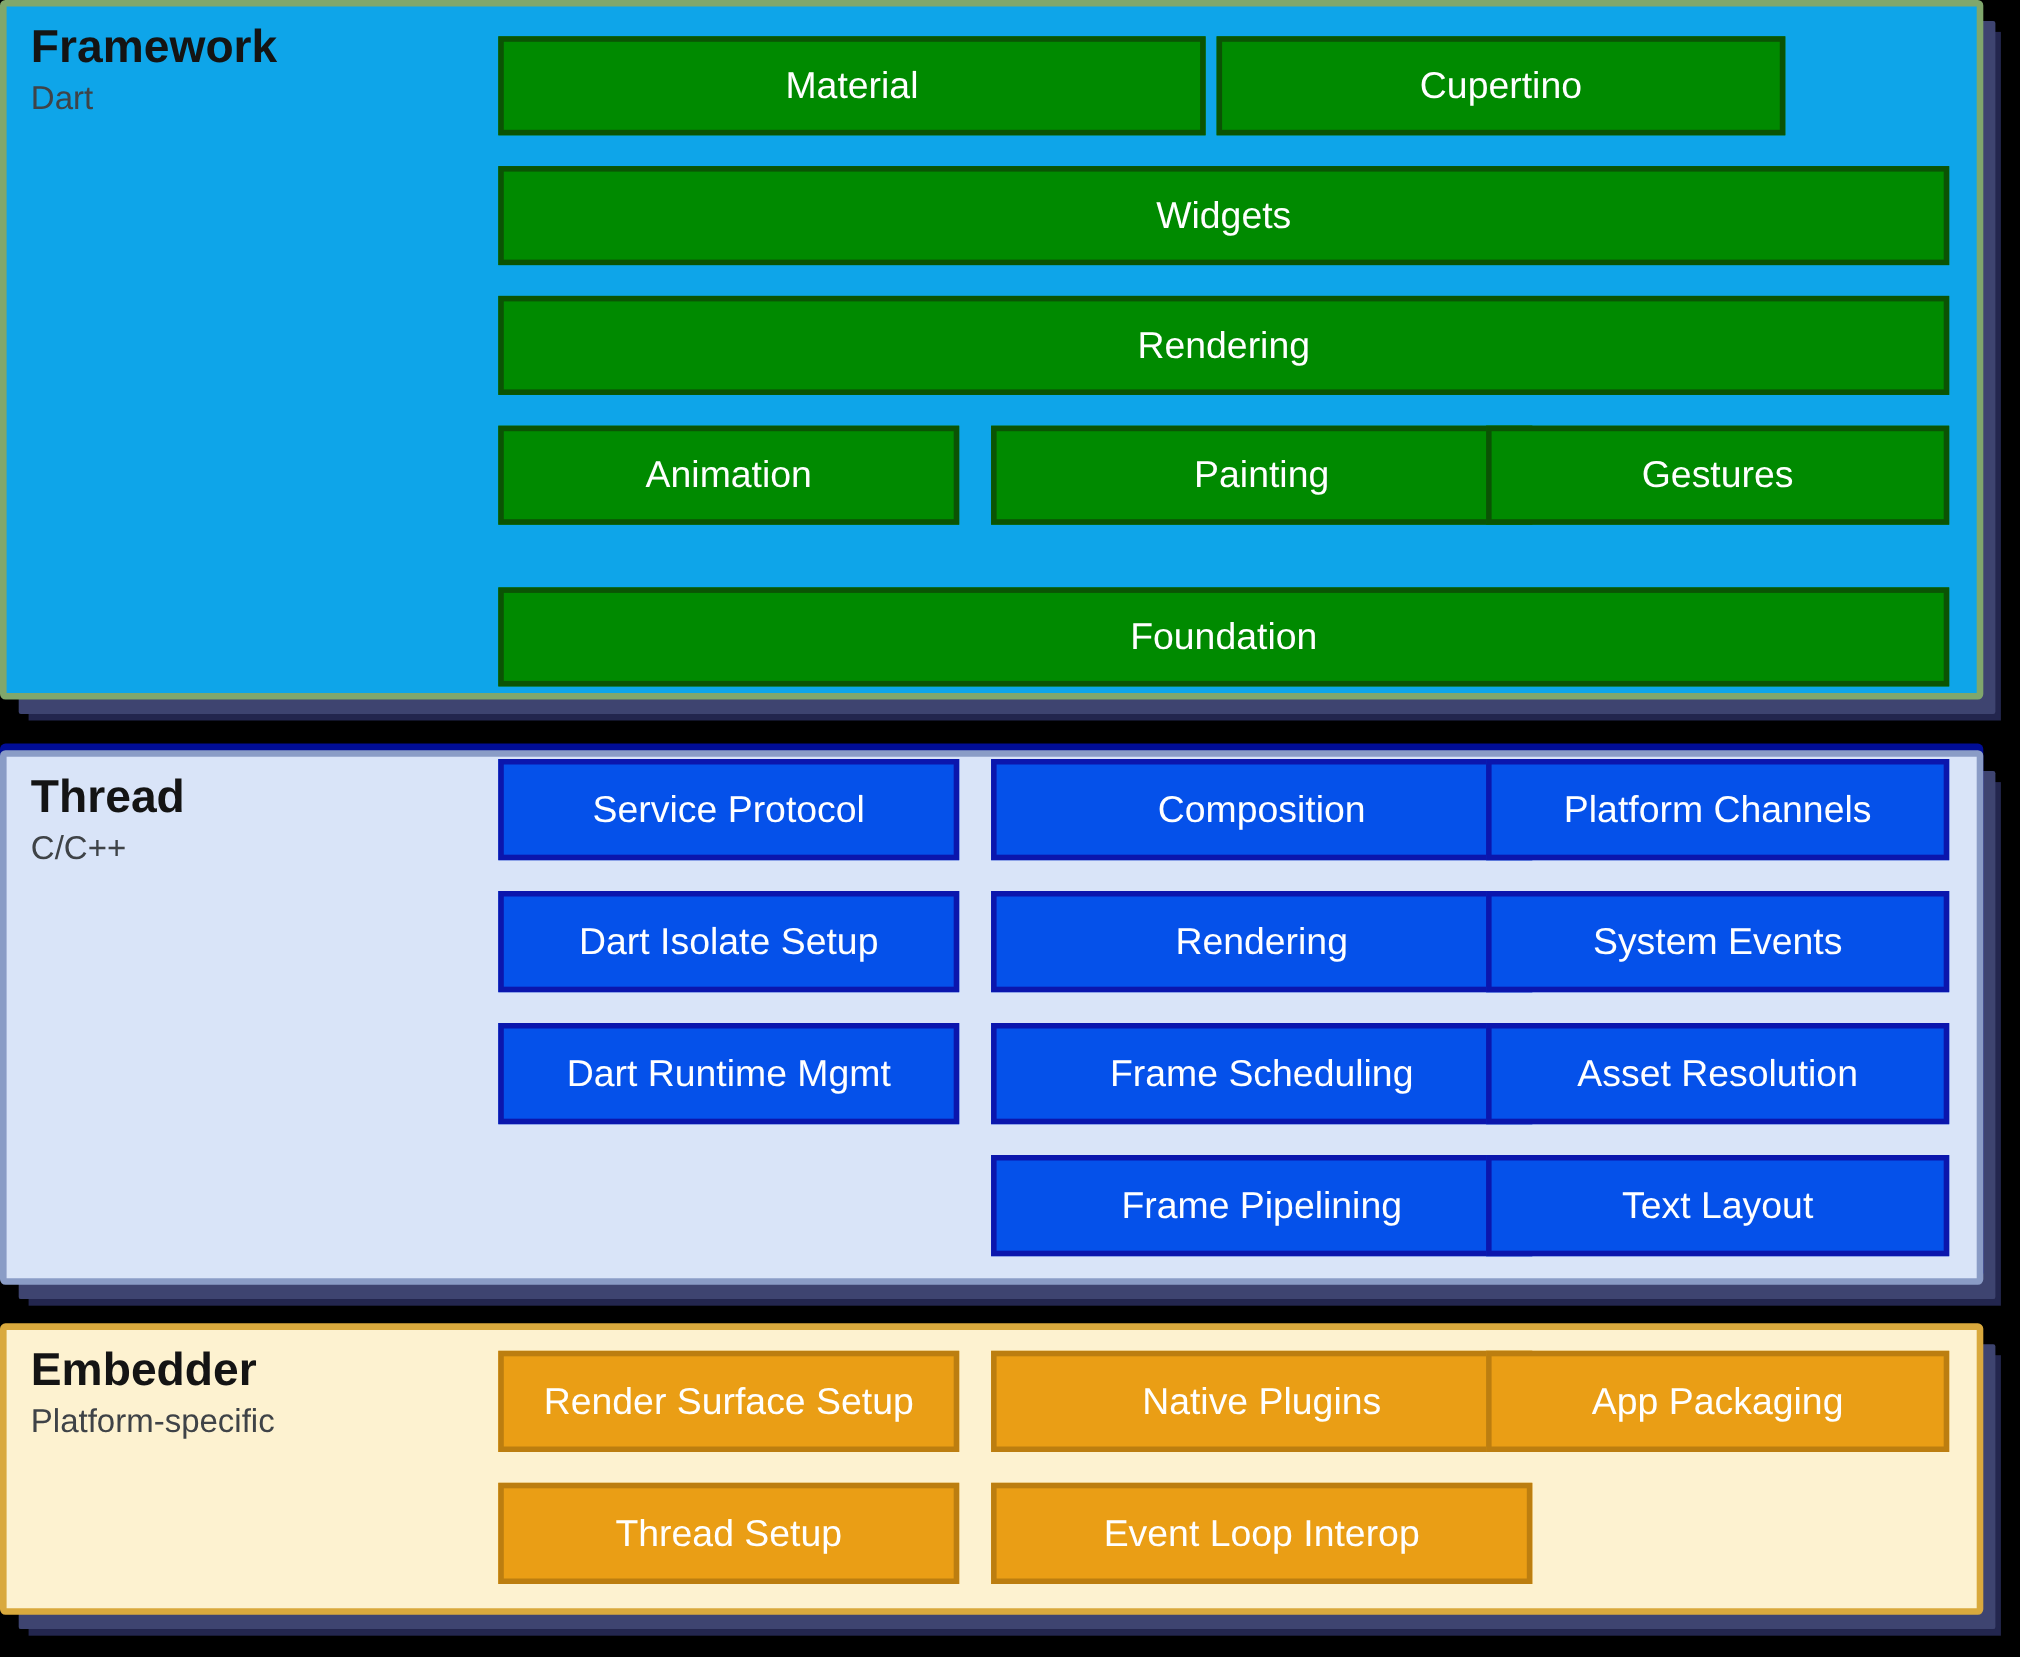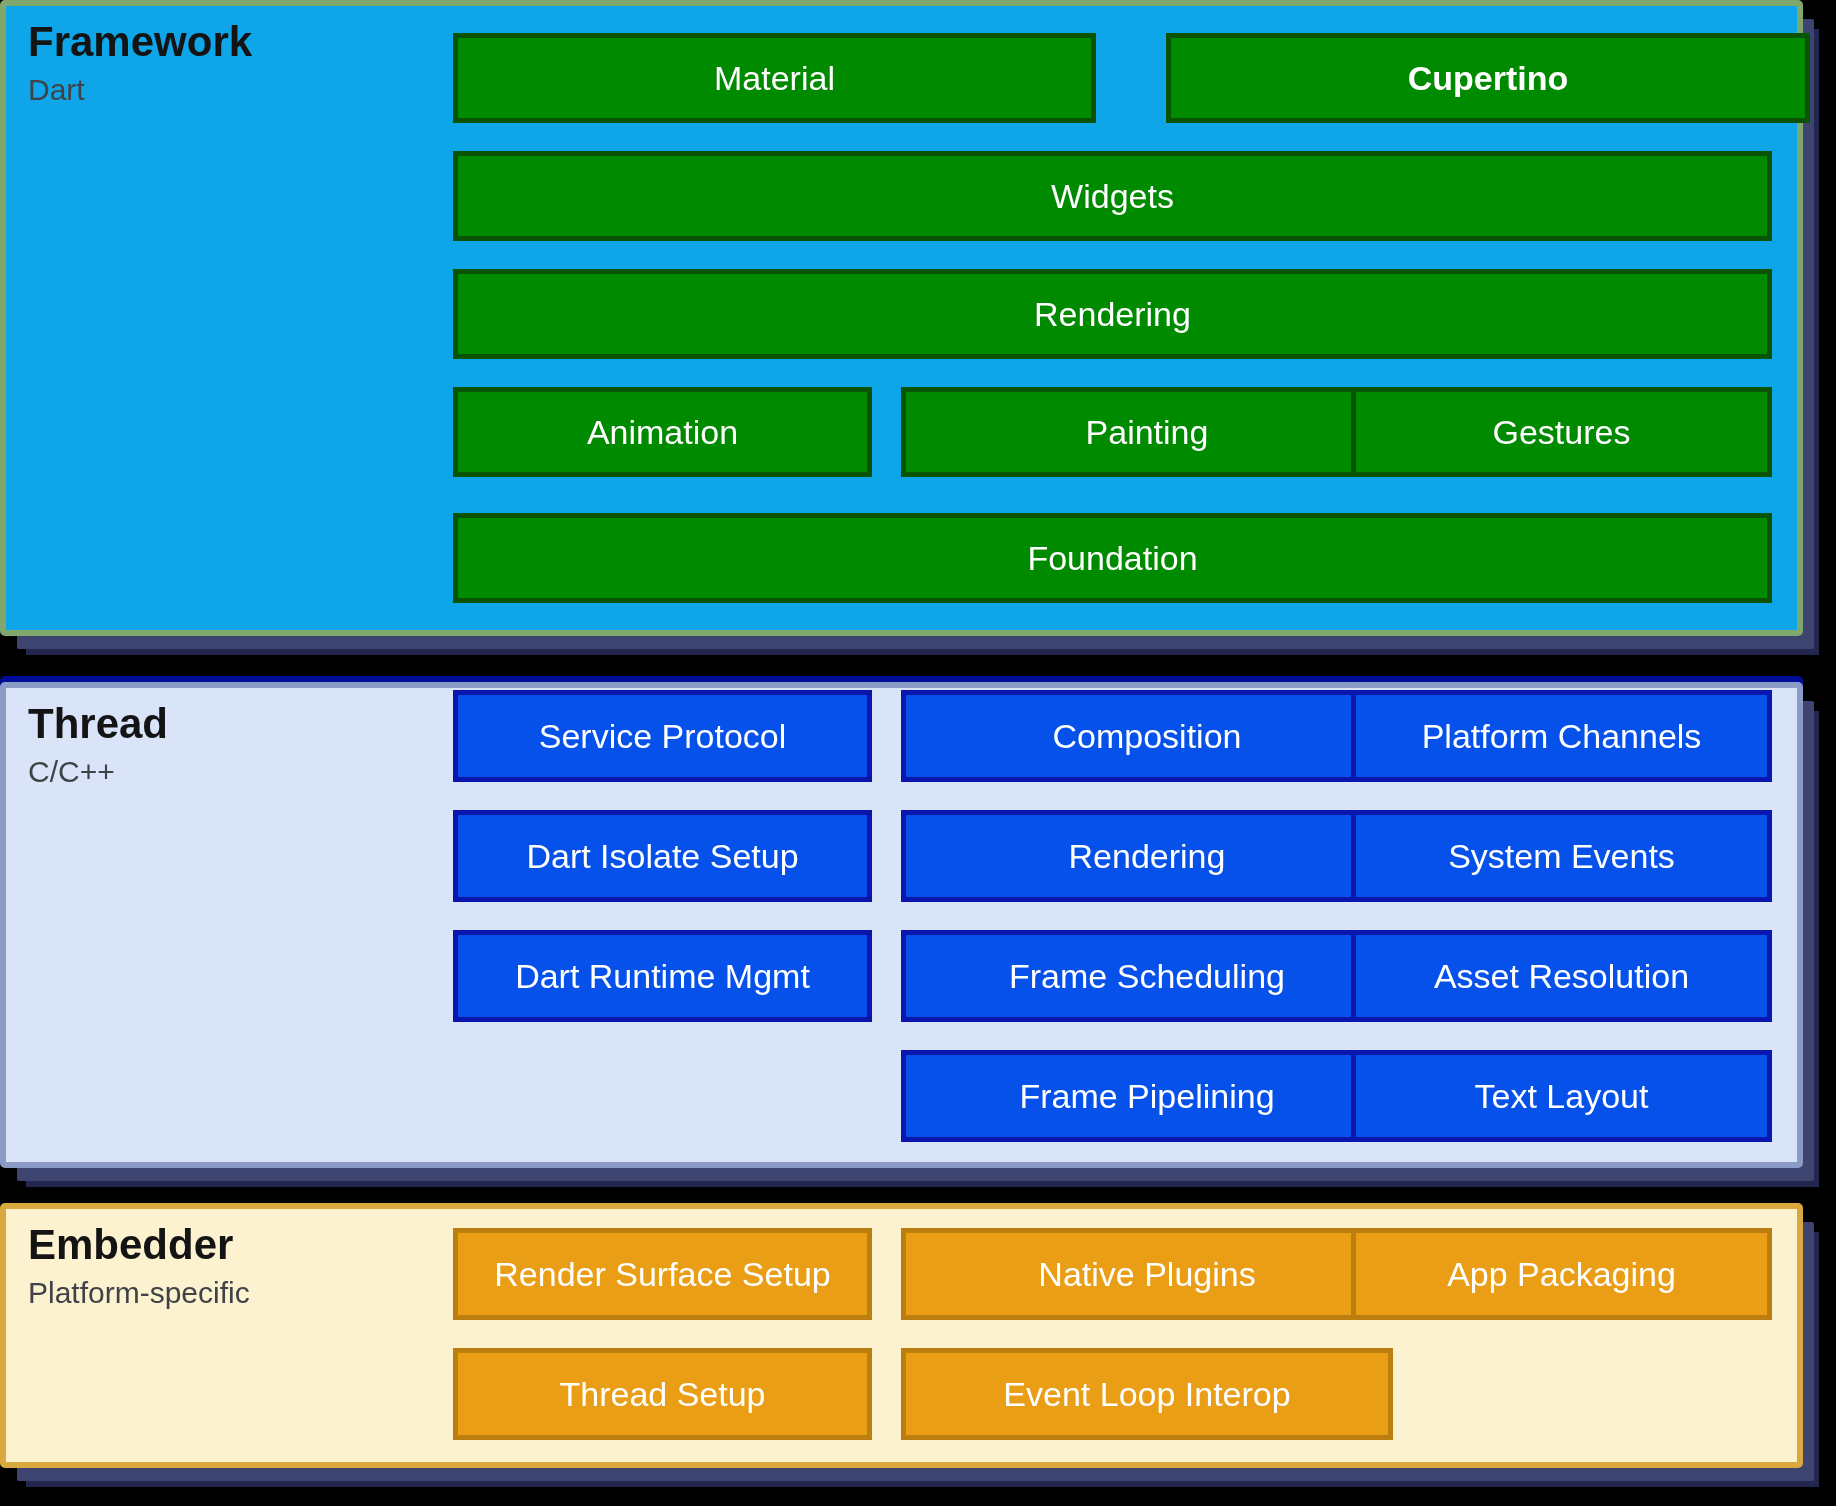--- a/index.html
+++ b/index.html
@@ -35,27 +35,27 @@
     color:#ffffff;font-size:34px;font-weight:400;
     white-space:nowrap;
   }
   .g{background:#008a00;border:5px solid #0b5304;height:90px;}
   .b{background:#0551ea;border:5px solid #0b16ad;height:92px;}
   .o{background:#ea9e15;border:5px solid #bc7e10;height:92px;}
 
   
   .full{left:447px;width:1319px;}
   .half1{left:447px;width:643px;}
-  .half2{left:1160px;width:644px;font-weight:bold;}
+  .half2{left:1100px;width:517px;}
   .c1{left:447px;width:419px;}
   .c2{left:895px;width:492px;}
   .c3{left:1345px;width:421px;}
 
   
-  .fr1{top:27px;}  .fr2{top:145px;} .fr3{top:263px;} .fr4{top:381px;} .fr5{top:507px;}
+  .fr1{top:27px;}  .fr2{top:145px;} .fr3{top:263px;} .fr4{top:381px;} .fr5{top:528px;}
   
   .er1{top:2px;}   .er2{top:122px;} .er3{top:242px;} .er4{top:362px;}
   
   .mr1{top:19px;}  .mr2{top:139px;}
 </style>
 </head>
 <body>
 
 <section class="panel" id="framework">
   <div class="titleblock">

